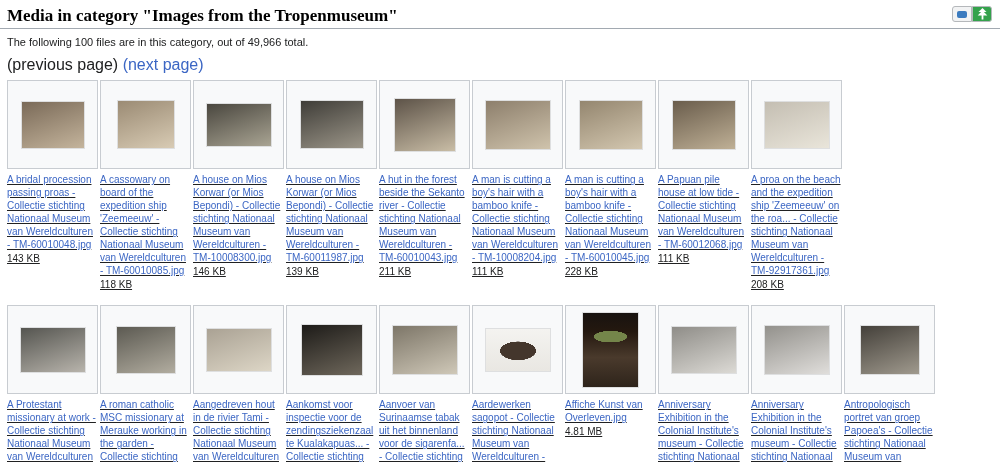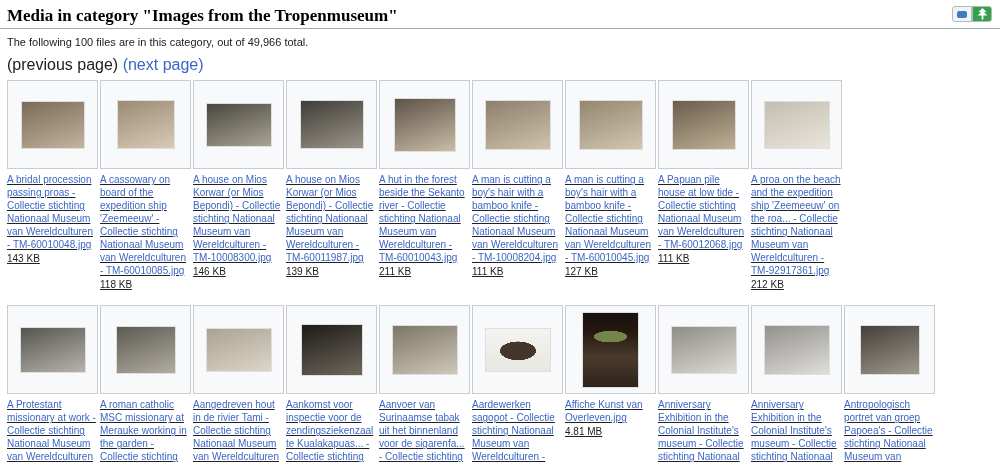--- a/index.html
+++ b/index.html
@@ -142,42 +142,42 @@
     <div class="size">111 KB</div>
   </div>
 
   <div class="cell">
     <div class="thumb-box">
       <div class="thumb" style="width: 62px; height: 48px; background: linear-gradient(160deg, rgb(148, 134, 111), rgb(211, 199, 176));"></div>
     </div>
     <div class="caption">
       <a href="#" class="file-link">A man is cutting a boy's hair with a bamboo knife - Collectie stichting Nationaal Museum van Wereldculturen - TM-60010045.jpg</a>
     </div>
-    <div class="size">127 KB</div>
+    <div class="size">228 KB</div>
   </div>
 
 
   <div class="cell">
     <div class="thumb-box">
       <div class="thumb" style="width: 62px; height: 48px; background: linear-gradient(160deg, rgb(106, 93, 76), rgb(191, 176, 150));"></div>
     </div>
     <div class="caption">
       <a href="#" class="file-link">A Papuan pile house at low tide - Collectie stichting Nationaal Museum van Wereldculturen - TM-60012068.jpg</a>
     </div>
     <div class="size">111 KB</div>
   </div>
 
   <div class="cell">
     <div class="thumb-box">
       <div class="thumb" style="width: 64px; height: 46px; background: linear-gradient(160deg, rgb(196, 190, 178), rgb(233, 229, 218));"></div>
     </div>
     <div class="caption">
       <a href="#" class="file-link">A proa on the beach and the expedition ship 'Zeemeeuw' on the roa... - Collectie stichting Nationaal Museum van Wereldculturen - TM-92917361.jpg</a>
     </div>
-    <div class="size">212 KB</div>
+    <div class="size">208 KB</div>
   </div>
 </div>
     <div class="gallery-row">
   <div class="cell">
     <div class="thumb-box">
       <div class="thumb" style="width: 64px; height: 44px; background: linear-gradient(160deg, rgb(85, 85, 80), rgb(184, 180, 172));"></div>
     </div>
     <div class="caption">
       <a href="#" class="file-link">A Protestant missionary at work - Collectie stichting Nationaal Museum van Wereldculturen - TM-10008319.jpg</a>
     </div>

